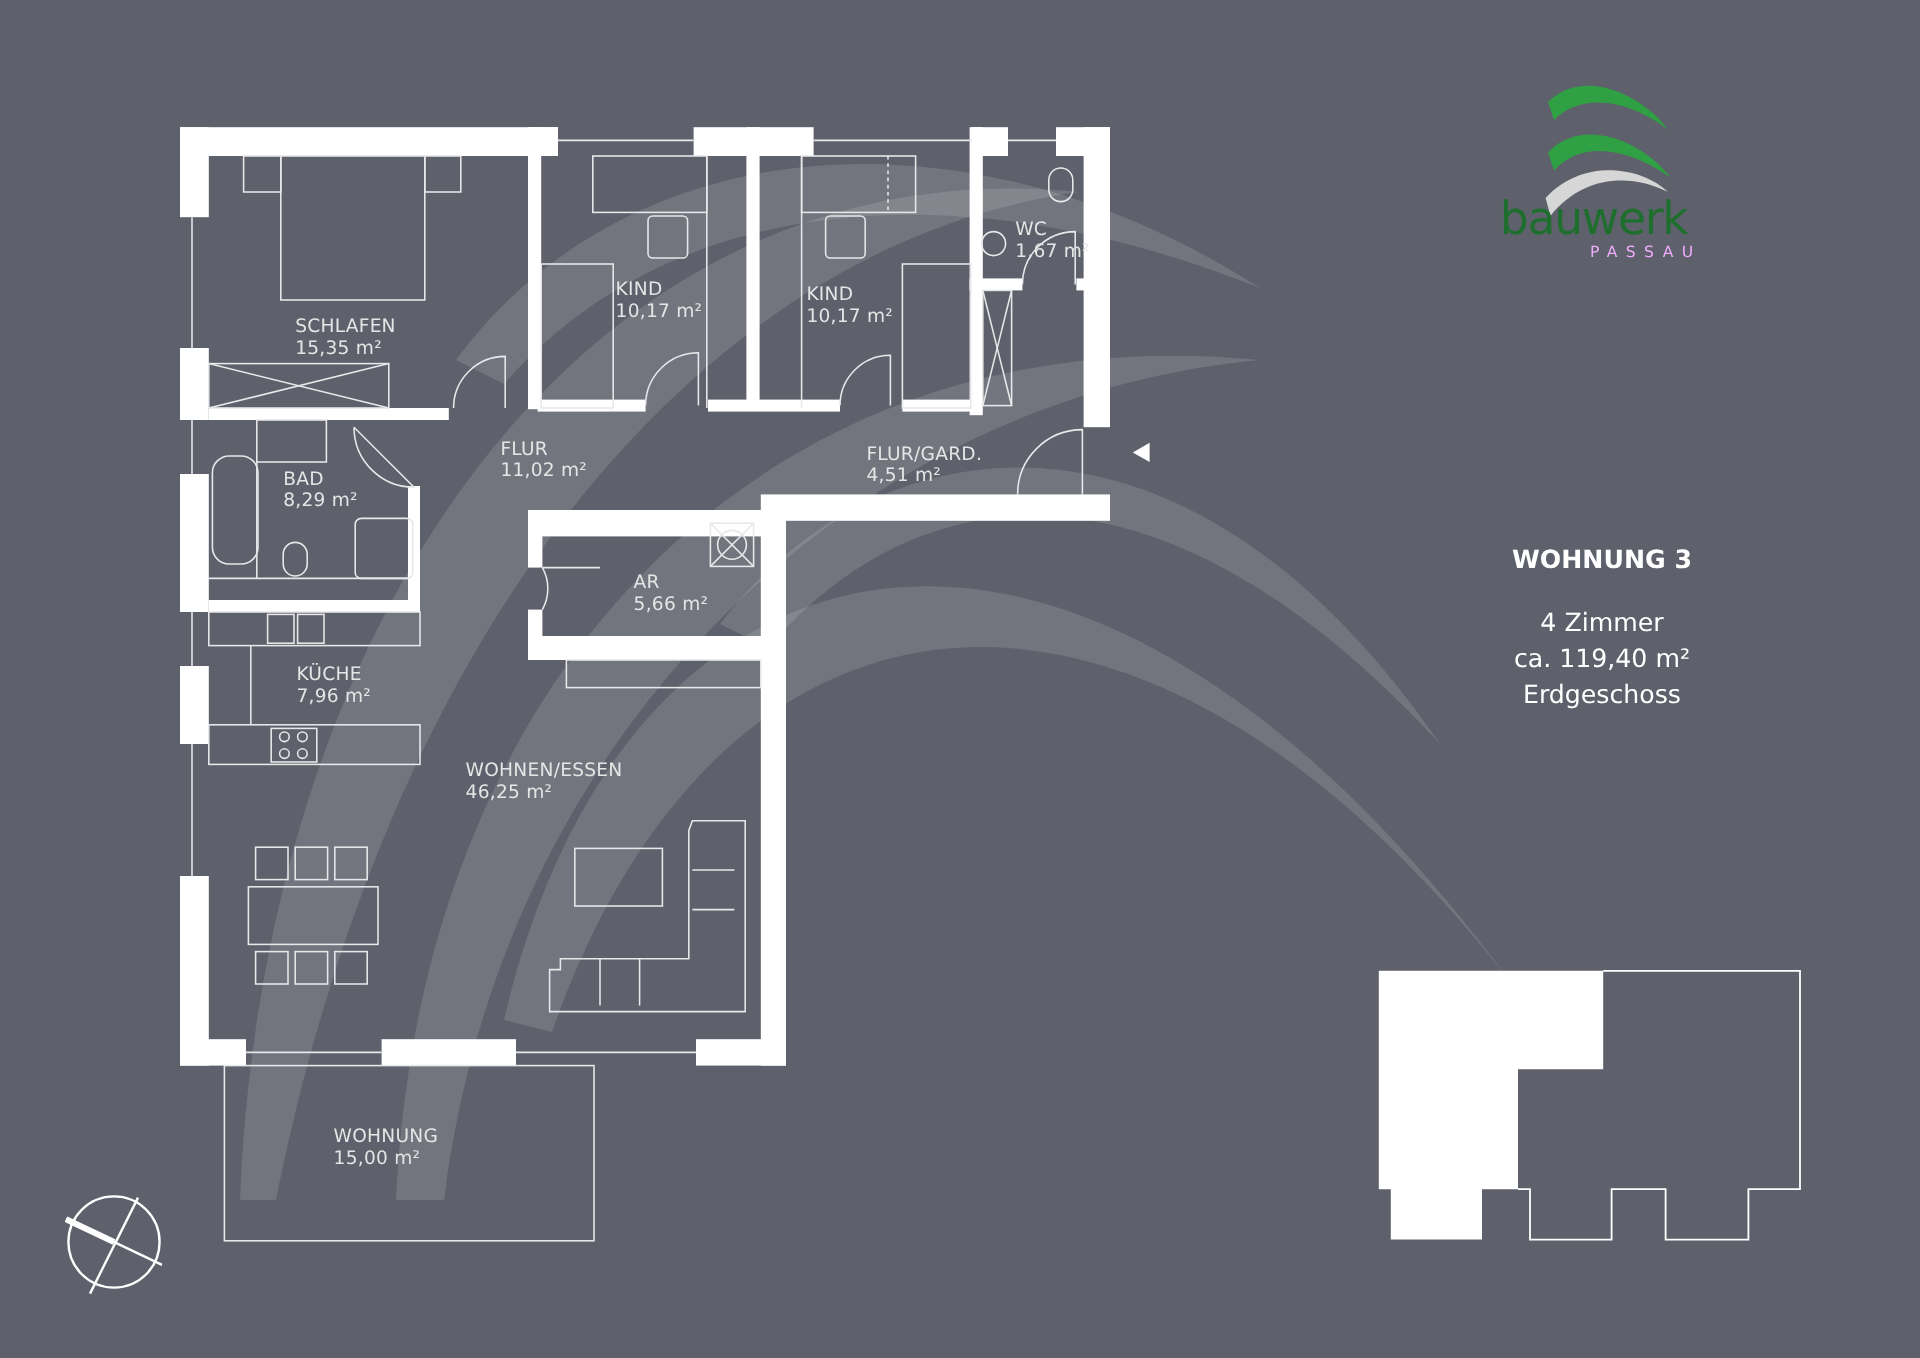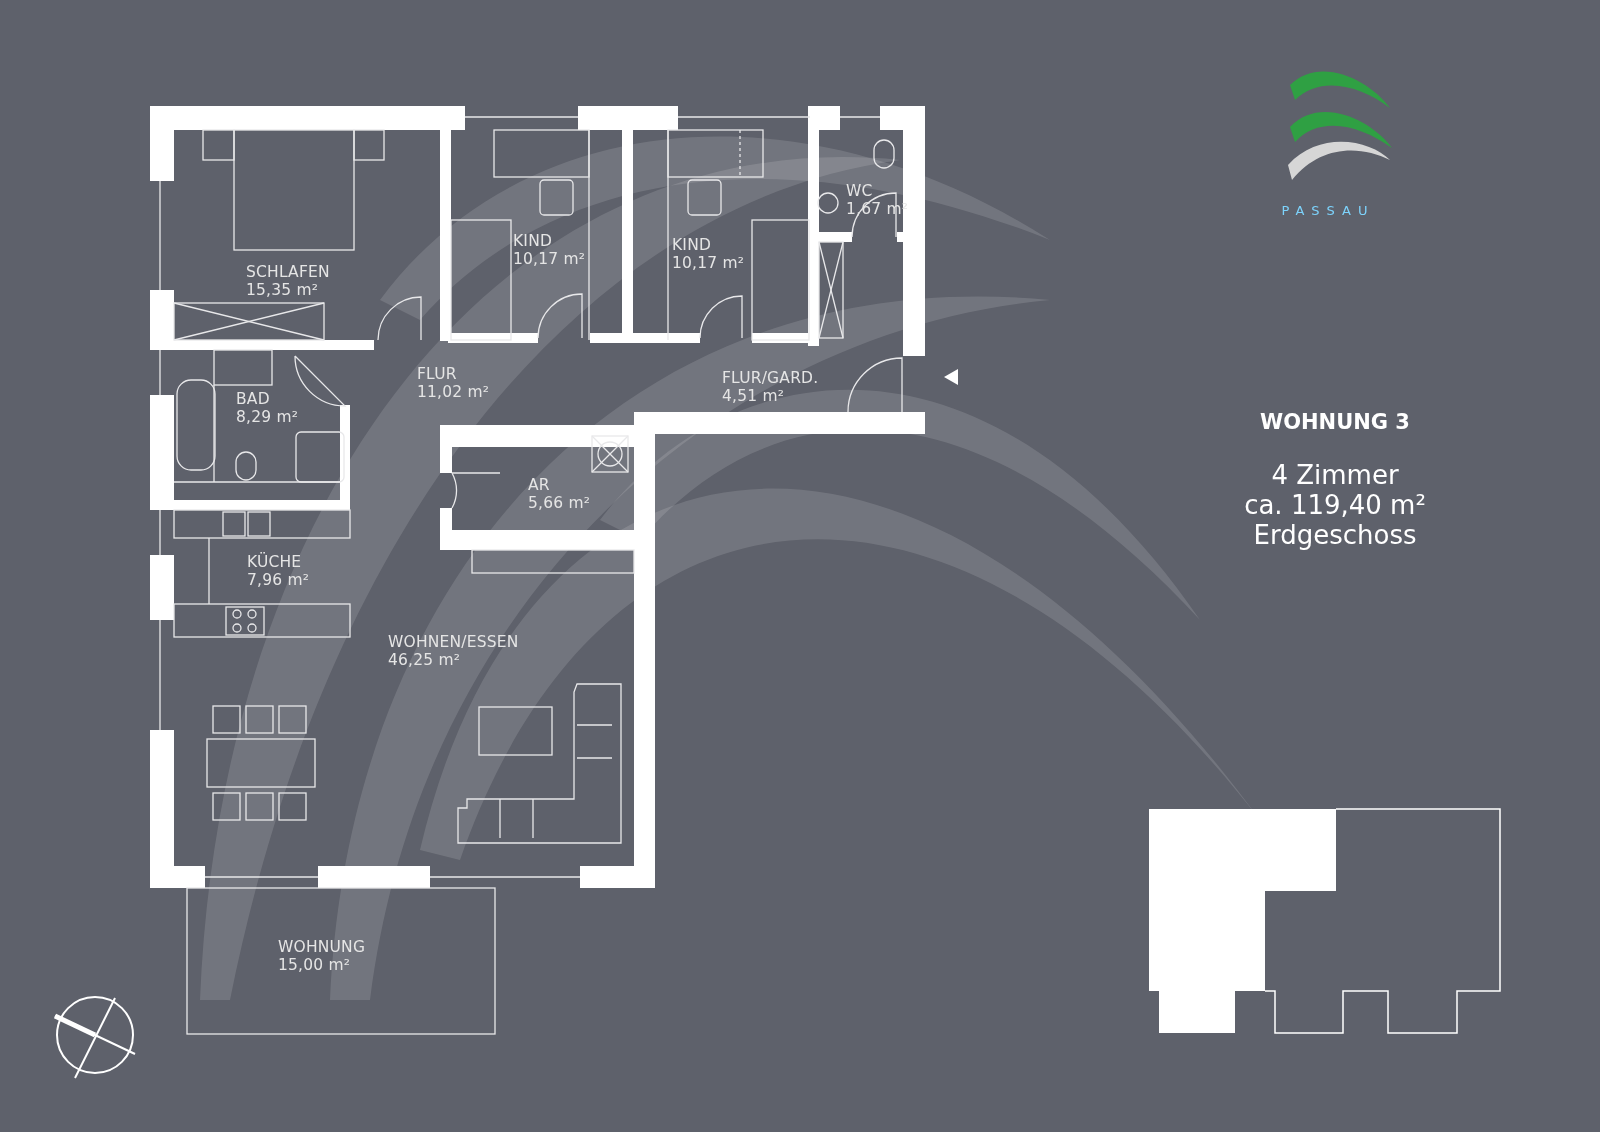--- a/index.html
+++ b/index.html
@@ -1,26 +1,26 @@
 <!DOCTYPE html>
 <html><head>
 <meta charset="utf-8">
 <style>
   html, body { margin:0; padding:0; }
   body { width:1600px; height:1132px; background:#5e616b; overflow:hidden; position:relative;
          font-family:"DejaVu Sans", "Liberation Sans", sans-serif; }
   #stage { position:absolute; left:0; top:0; width:1600px; height:1132px; }
   .lbl { position:absolute; color:#e5e5e5; font-size:15.5px; line-height:18px; letter-spacing:0.2px; white-space:nowrap; }
-  .info { position:absolute; left:1230px; width:210px; text-align:center; color:#ffffff; }
+  .info { position:absolute; left:1230px; width:210px; text-align:center; color:#ffffff;margin-top:44px; }
   .info-title { top:410px; font-weight:bold; font-size:21px; }
-  .info-line { font-size:26px; line-height:30px; }
+  .info-line { font-size:21px; line-height:30px; }
   .logo-text { position:absolute; left:1238px; top:160px; width:180px; text-align:center;
                font-size:38px; letter-spacing:-1px; color:#1e6f2e; font-family:"DejaVu Sans", sans-serif; }
-  .logo-sub { position:absolute; left:1238px; top:203px; width:180px; text-align:center;
-              font-size:13px; letter-spacing:7px; color:#7dd3fc; }
+  .logo-sub { position:absolute; left:1238px; top:203px; width:180px; text-align:right;
+              font-size:13px; letter-spacing:7px; color:#f0abfc; }
 </style>
 </head>
 <body>
 
 <div id="stage">
 
   <svg width="1600" height="1132" style="position:absolute;left:0;top:0">
     <g fill="#ffffff" fill-opacity="0.13">
       <path d="M200 1000 C 220 500, 500 120, 900 160 C 600 200, 330 500, 230 1000 Z"></path>
       <path d="M330 1000 C 350 560, 640 260, 1050 300 C 720 330, 420 600, 370 1000 Z"></path>
@@ -168,20 +168,21 @@
       <polyline points="1336,809 1500,809 1500,991 1457,991 1457,1033 1388,1033 1388,991 1343,991 1343,1033 1275,1033 1275,991 1265,991" fill="none" stroke="#ffffff" stroke-width="1.5"></polyline>
     </g>
 
     <g>
       <path d="M1290 85 C 1320 55, 1370 80, 1390 108 C 1360 85, 1320 75, 1295 100 Z" fill="#2fa043"></path>
       <path d="M1290 127 C 1320 95, 1372 120, 1392 148 C 1360 125, 1320 115, 1295 142 Z" fill="#2fa043"></path>
       <path d="M1288 165 C 1320 130, 1370 140, 1390 160 C 1360 145, 1320 145, 1292 180 Z" fill="#d6d6d6"></path>
     </g>
   </svg>
 
+  <div class="logo-text">bauwerk</div>
   <div class="logo-sub">PASSAU</div>
 
   <div class="lbl" style="left:246px;top:263px">
       <div>SCHLAFEN</div>
       <div>15,35 m²</div>
     </div>
   <div class="lbl" style="left:513px;top:232px">
       <div>KIND</div>
       <div>10,17 m²</div>
     </div>

